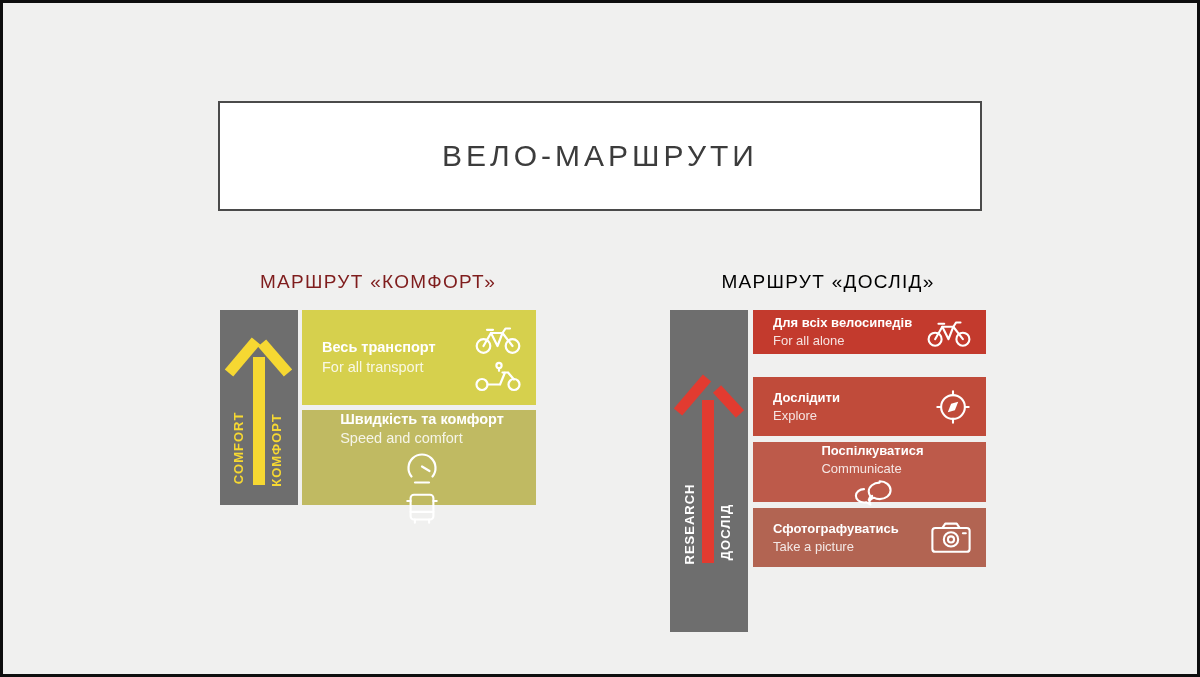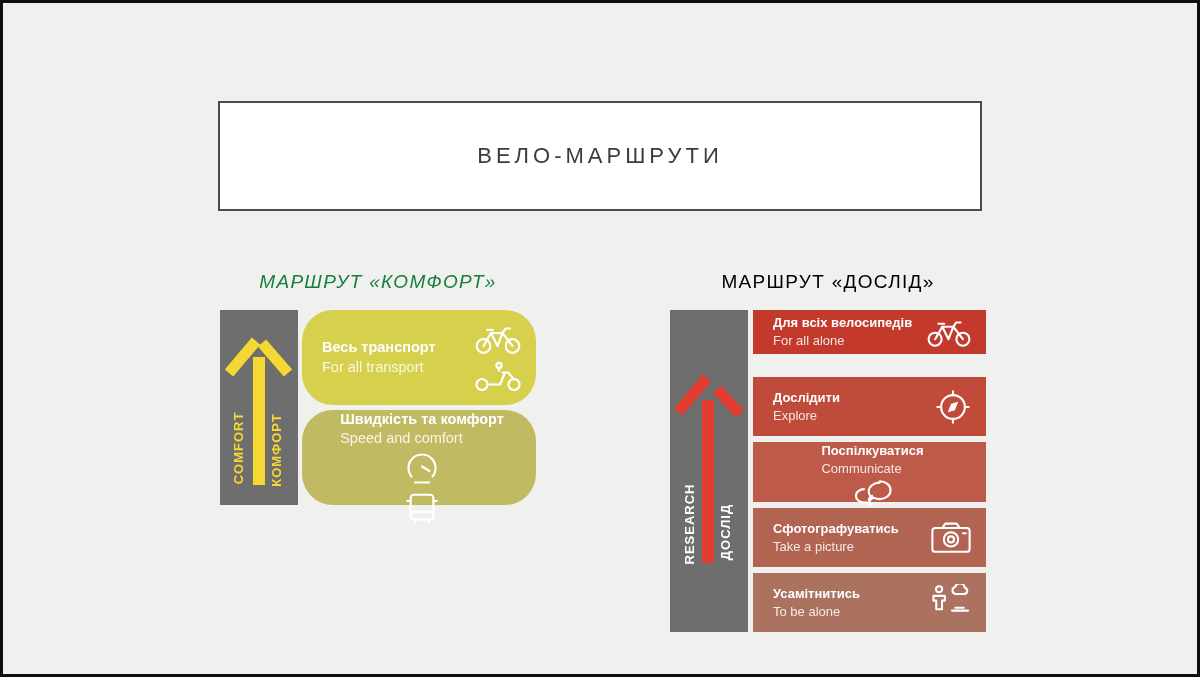--- a/index.html
+++ b/index.html
@@ -7,21 +7,21 @@
     position:relative;width:1200px;height:677px;box-sizing:border-box;
     background:#f0f0ef;border:3px solid #0e0e0e;overflow:hidden;
     font-family:"Liberation Sans", sans-serif;
   }
   
   .title-box{
     position:absolute;left:215px;top:98px;width:764px;height:110px;
     background:#ffffff;border:2px solid #4a4a4a;box-sizing:border-box;
     display:flex;align-items:center;justify-content:center;
   }
-  .title-text{font-size:22px;letter-spacing:4px;color:#3c3c3c;}
+  .title-text{font-size:30px;letter-spacing:4px;color:#3c3c3c;}
   
   .heading{
     position:absolute;top:268px;width:316px;height:24px;
     font-size:19px;letter-spacing:1.3px;text-align:center;white-space:nowrap;
   }
   .heading.comfort{left:217px;}
   .heading.research{left:667px;}
   
   .diagram{position:absolute;top:307px;}
   .diagram.comfort{left:217px;width:316px;height:195px;}
@@ -35,39 +35,39 @@
     white-space:nowrap;transform:translate(-50%,-50%) rotate(-90deg);
   }
   .row{
     position:absolute;box-sizing:border-box;color:#ffffff;
     display:flex;align-items:center;justify-content:space-between;
     padding:0 14px 0 20px;
   }
   .row .txt{display:flex;flex-direction:column;}
   .row .t{font-weight:bold;}
   .row .s{opacity:.85;}
-  .diagram.comfort .row{left:82px;width:234px;border-radius:31px;}
+  .diagram.comfort .row{left:82px;width:234px;}
   .diagram.comfort .t,.diagram.comfort .s{font-size:14.5px;line-height:1.32;}
   .diagram.research .row{left:83px;width:233px;}
   .diagram.research .t,.diagram.research .s{font-size:13px;line-height:1.35;}
   .icon{color:#ffffff;flex:0 0 auto;}
   .icon svg{display:block;}
   .icon-stack{display:flex;flex-direction:column;align-items:center;gap:3px;}
   g.ln{fill:none;stroke:currentColor;stroke-width:2.2;stroke-linecap:round;stroke-linejoin:round;}
 </style>
 </head>
 <body>
 
 <div class="page" style="background: rgb(240, 240, 239);">
 
   <div class="title-box">
     <div class="title-text" style="color: rgb(60, 60, 60);">ВЕЛО-МАРШРУТИ</div>
   </div>
 
-  <div class="heading comfort" style="color: #15803d; font-style: italic;">МАРШРУТ «КОМФОРТ»</div>
+  <div class="heading comfort" style="color: #7f1d1d;">МАРШРУТ «КОМФОРТ»</div>
   <div class="heading research" style="color: #000000;">МАРШРУТ «ДОСЛІД»</div>
 
   <div class="diagram comfort">
     <div class="arrow-col" style="background: rgb(110, 110, 110); color: rgb(246, 216, 50);">
       <svg width="78" height="195" viewBox="0 0 78 195">
         <rect x="33" y="47" width="12" height="128" fill="currentColor"></rect>
         <line x1="9" y1="63" x2="36" y2="31" stroke="currentColor" stroke-width="11"></line>
         <line x1="42" y1="33" x2="68" y2="63" stroke="currentColor" stroke-width="11"></line>
       </svg>
       <span class="vlabel" style="left: 18px; top: 138px; color: rgb(246, 216, 50);">COMFORT</span>
@@ -207,31 +207,15 @@
           <rect x="2.5" y="8" width="39" height="25" rx="3"></rect>
           <path d="M13 8 L16 3.5 h12 L31 8"></path>
           <circle cx="22" cy="20" r="7.5"></circle>
           <circle cx="22" cy="20" r="3.2"></circle>
           <path d="M34.5 13.5 h3"></path>
         </g>
           </svg>
       </span>
     </div>
 
-    <div class="row" style="top: 263px; height: 59px; background: rgb(171, 114, 96);">
-      <div class="txt">
-        <div class="t">Усамітнитись</div>
-        <div class="s">To be alone</div>
-      </div>
-      <span class="icon">
-        <svg width="42" height="38" viewBox="0 0 44 40">
-            <g class="ln" stroke-width="2">
-          <circle cx="9.5" cy="5.5" r="3.2"></circle>
-          <path d="M3.5 12.5 h12 v5 h-3 v9 h-6 v-9 h-3 Z"></path>
-          <path d="M26.5 10.5 h9.5 a3.3 3.3 0 0 0 .5 -6.5 a5.2 5.2 0 0 0 -10 -1.2 a4 4 0 0 0 0 7.7 Z"></path>
-          <path d="M23 28 h17 M26.5 25 h9"></path>
-        </g>
-          </svg>
-      </span>
-    </div>
   </div>
 
 </div>
 
 </body></html>

